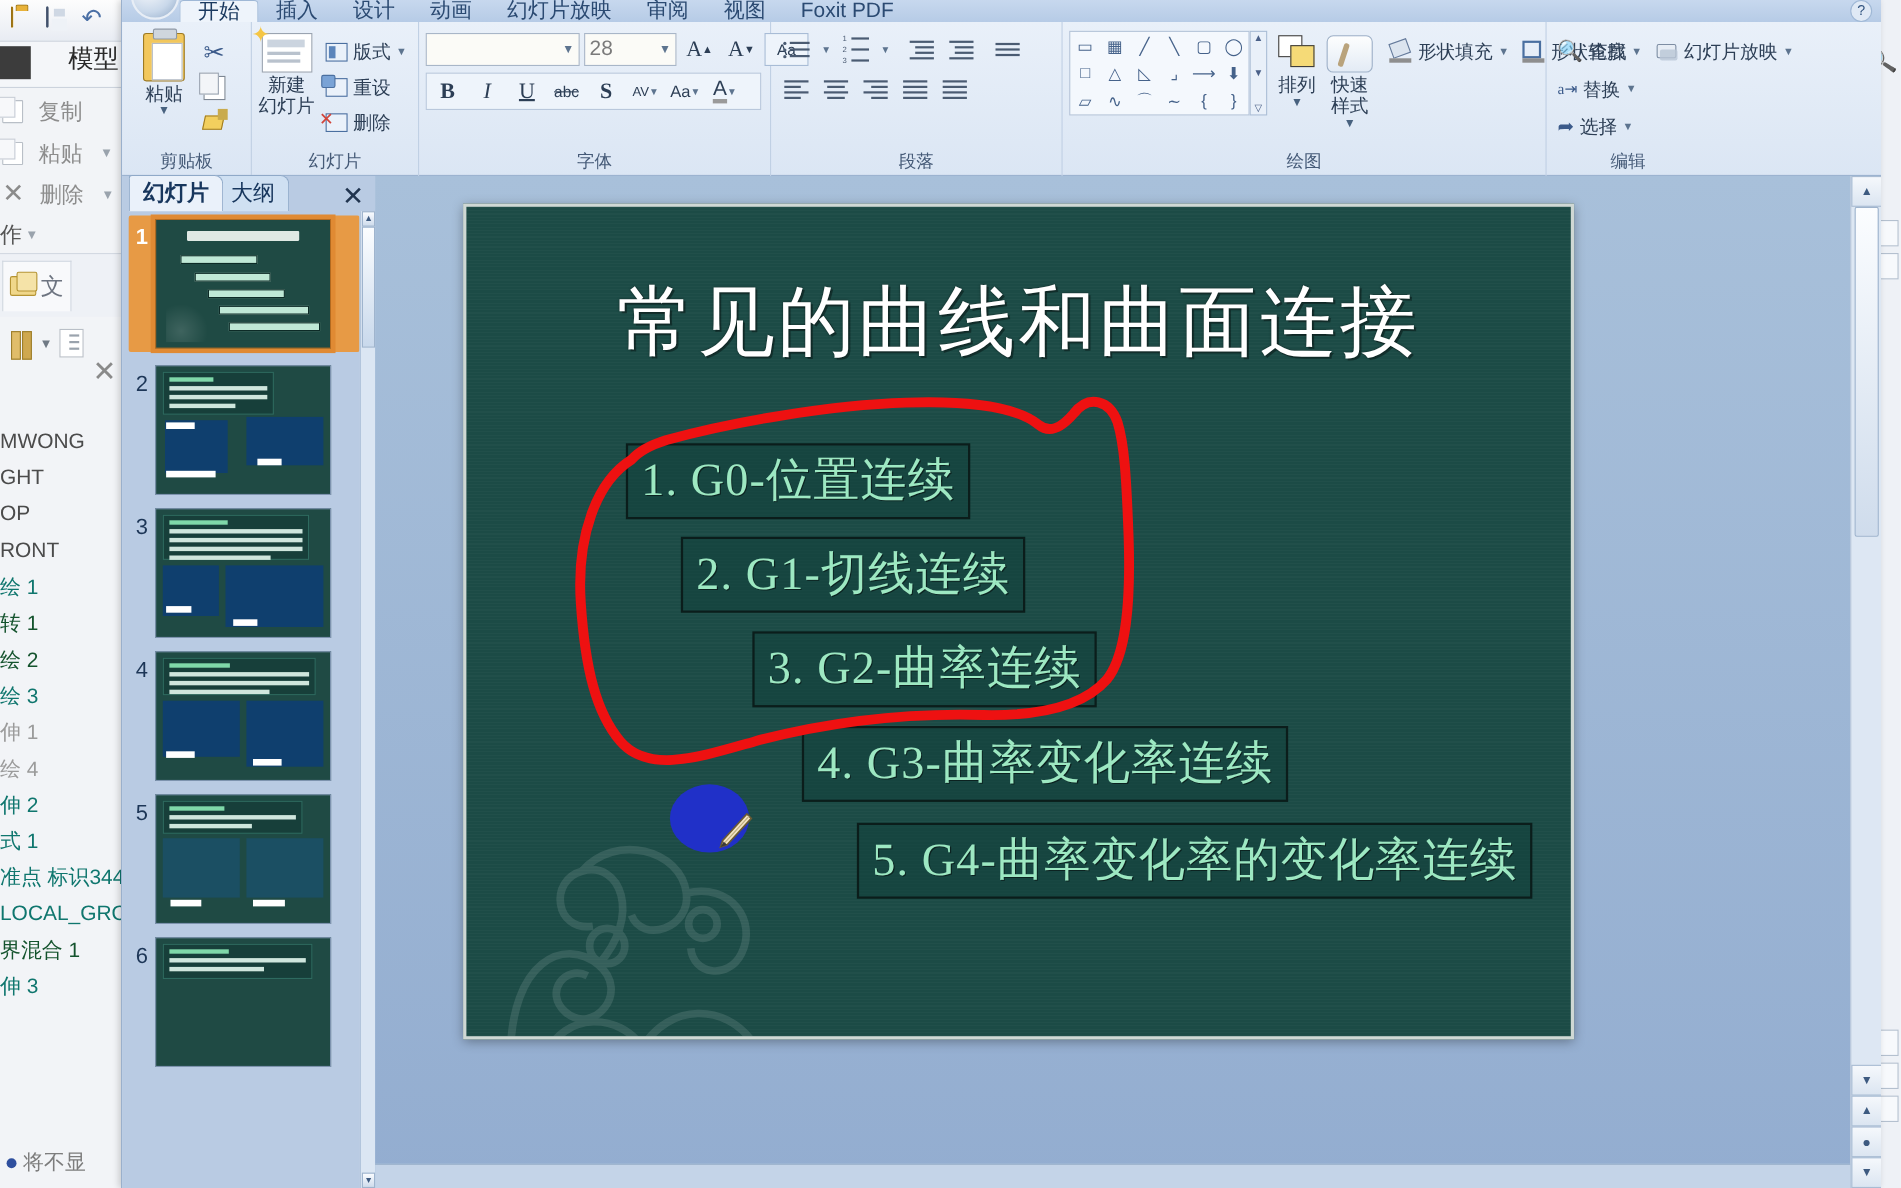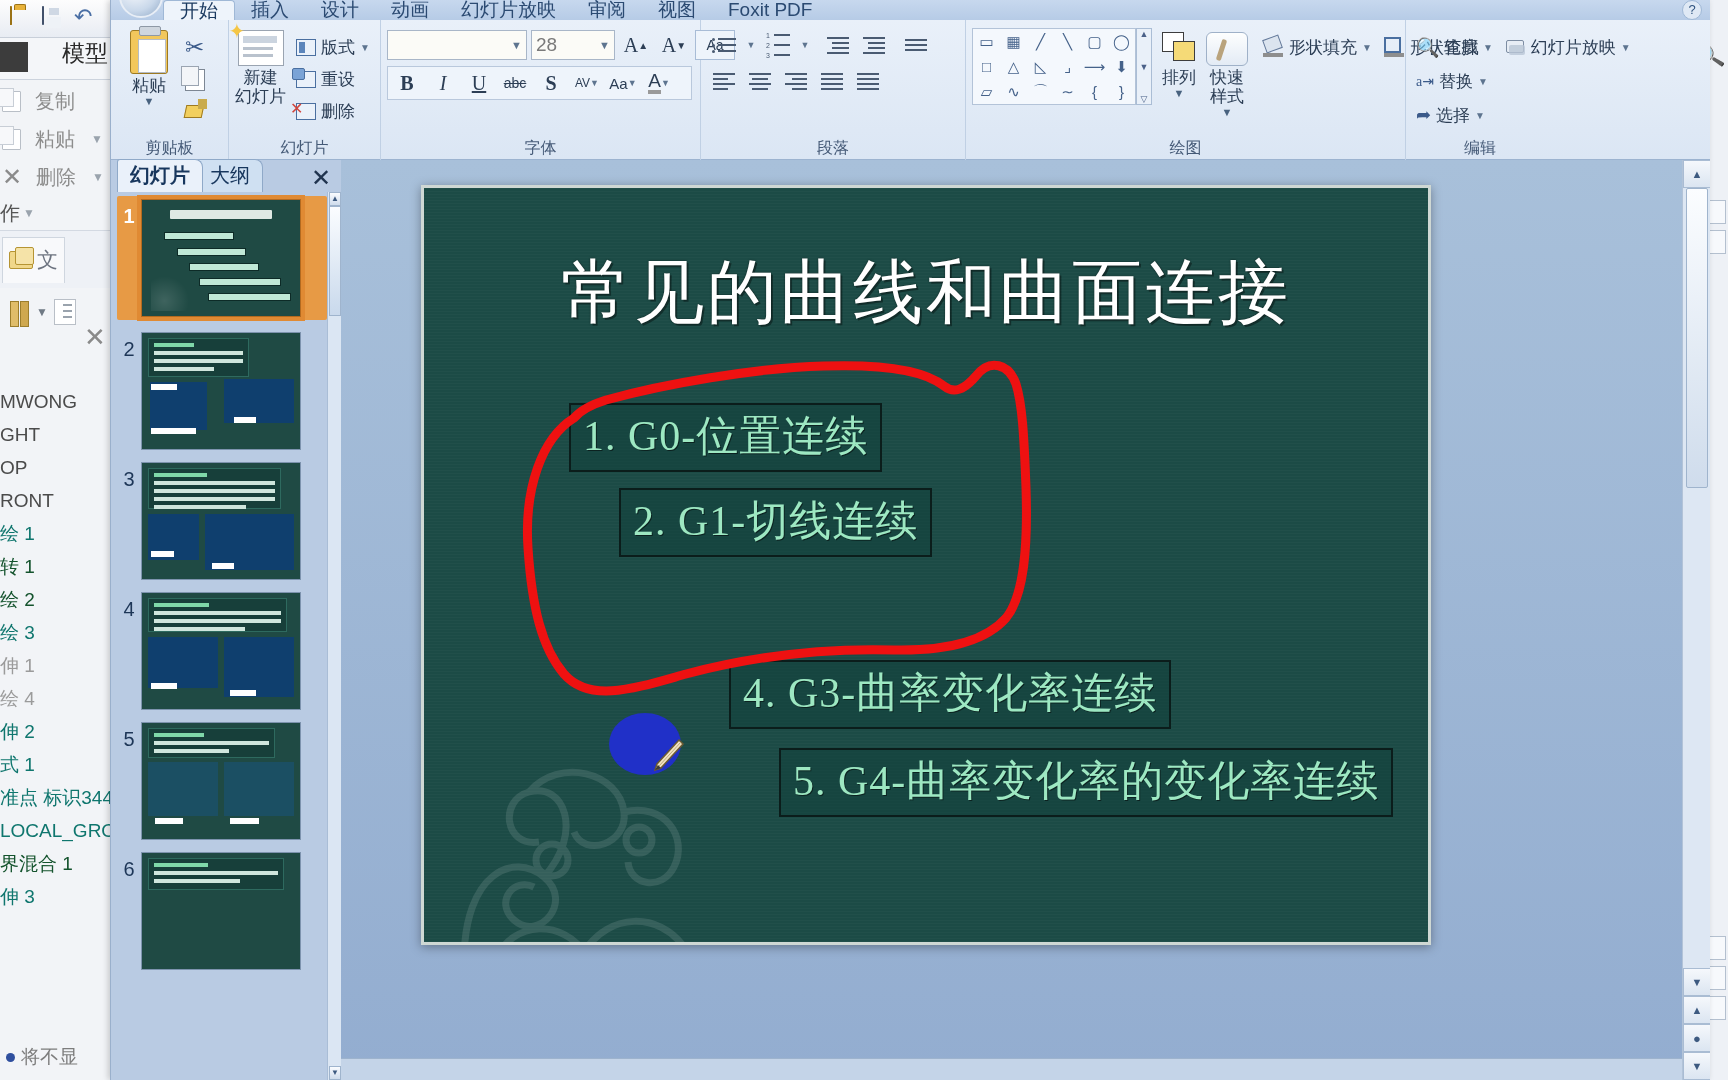--- a/index.html
+++ b/index.html
@@ -750,20 +750,21 @@
           <path d="M150 290 C175 250 225 250 250 285"></path>
           <circle cx="118" cy="198" r="16"></circle>
           <circle cx="205" cy="178" r="13"></circle>
         </g>
       </svg>
 
       <div id="slide-title">常见的曲线和曲面连接</div>
 
       <div class="bullet" id="b1">1. G0-位置连续</div>
       <div class="bullet" id="b2">2. G1-切线连续</div>
+      <div class="bullet" id="b3">3. G2-曲率连续</div>
       <div class="bullet" id="b4">4. G3-曲率变化率连续</div>
       <div class="bullet" id="b5">5. G4-曲率变化率的变化率连续</div>
 
       <svg id="ink" viewBox="0 0 1010 760">
         <path d="M150 230 C118 250 100 300 104 360 C108 420 118 460 140 486
                  C166 516 212 500 262 486 C330 468 400 460 470 462
                  C520 463 560 455 582 430 C600 408 604 360 602 300
                  C600 245 598 215 592 196 C585 176 566 170 552 188
                  C540 202 530 206 520 198
                  C500 182 460 176 400 178 C330 180 240 196 182 212

